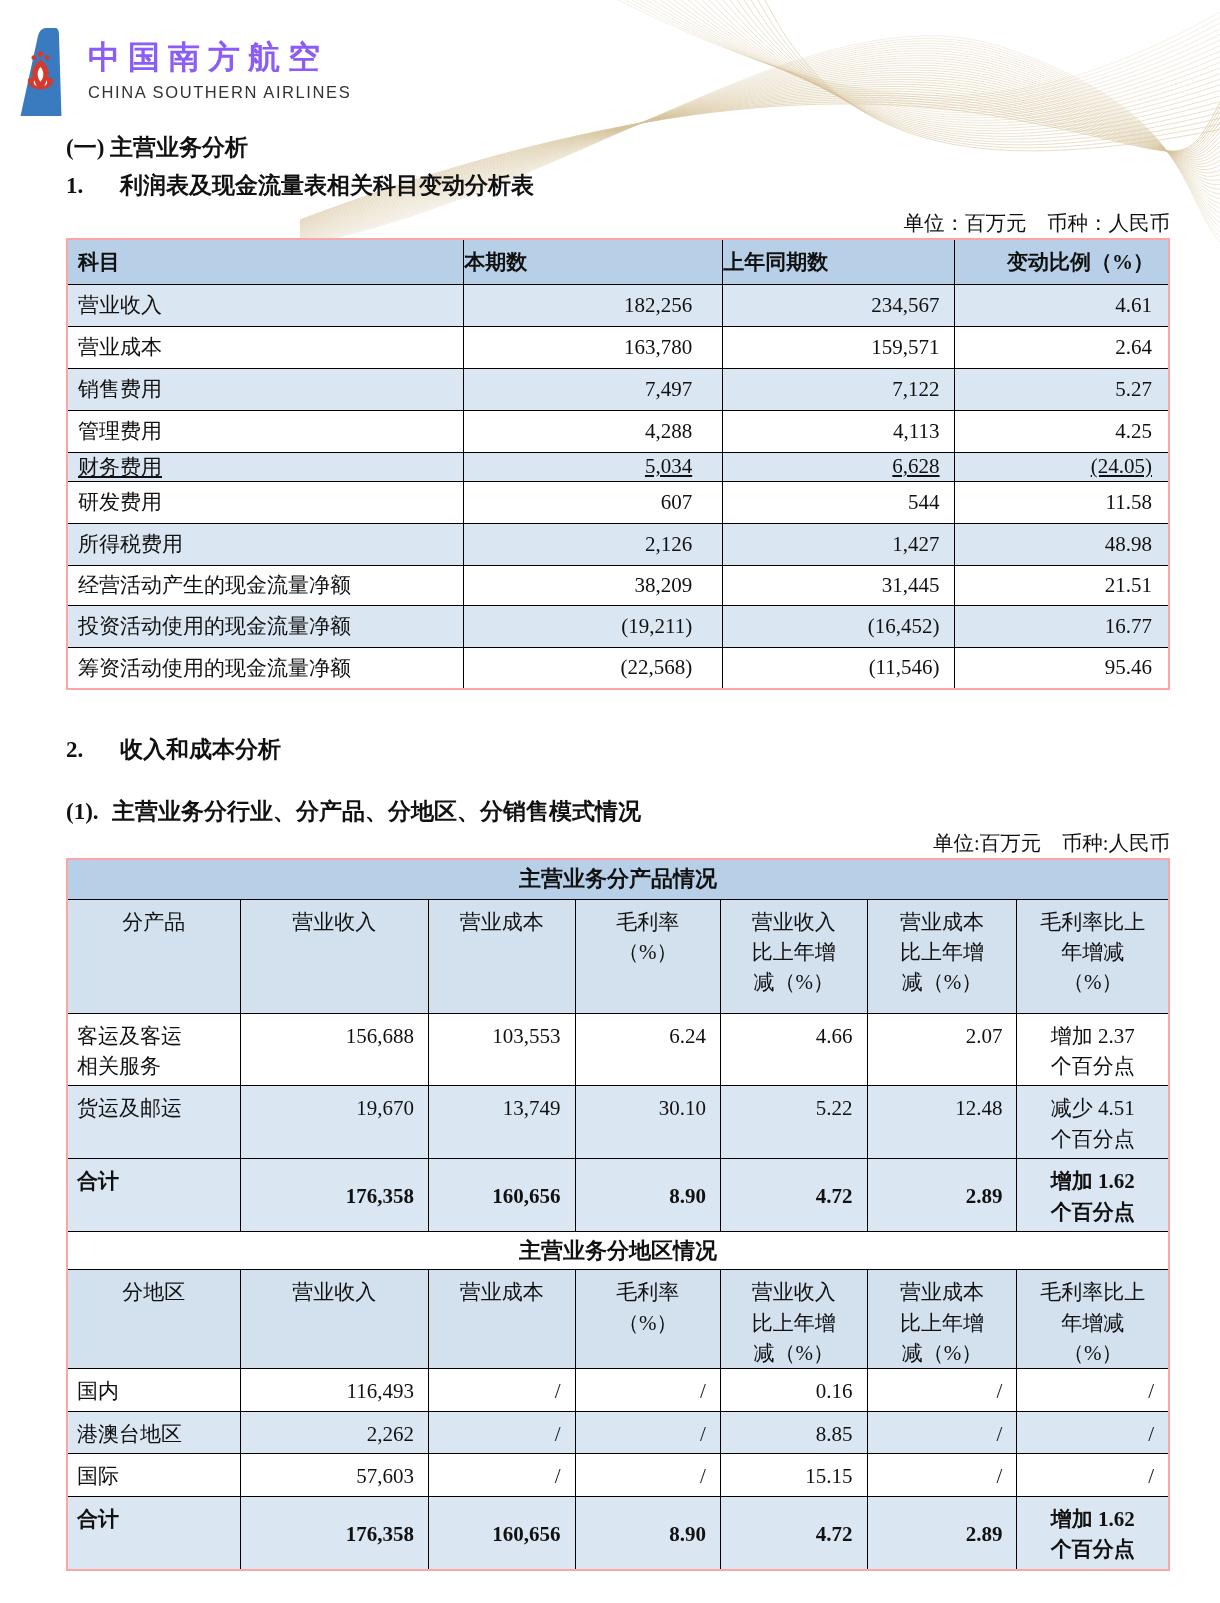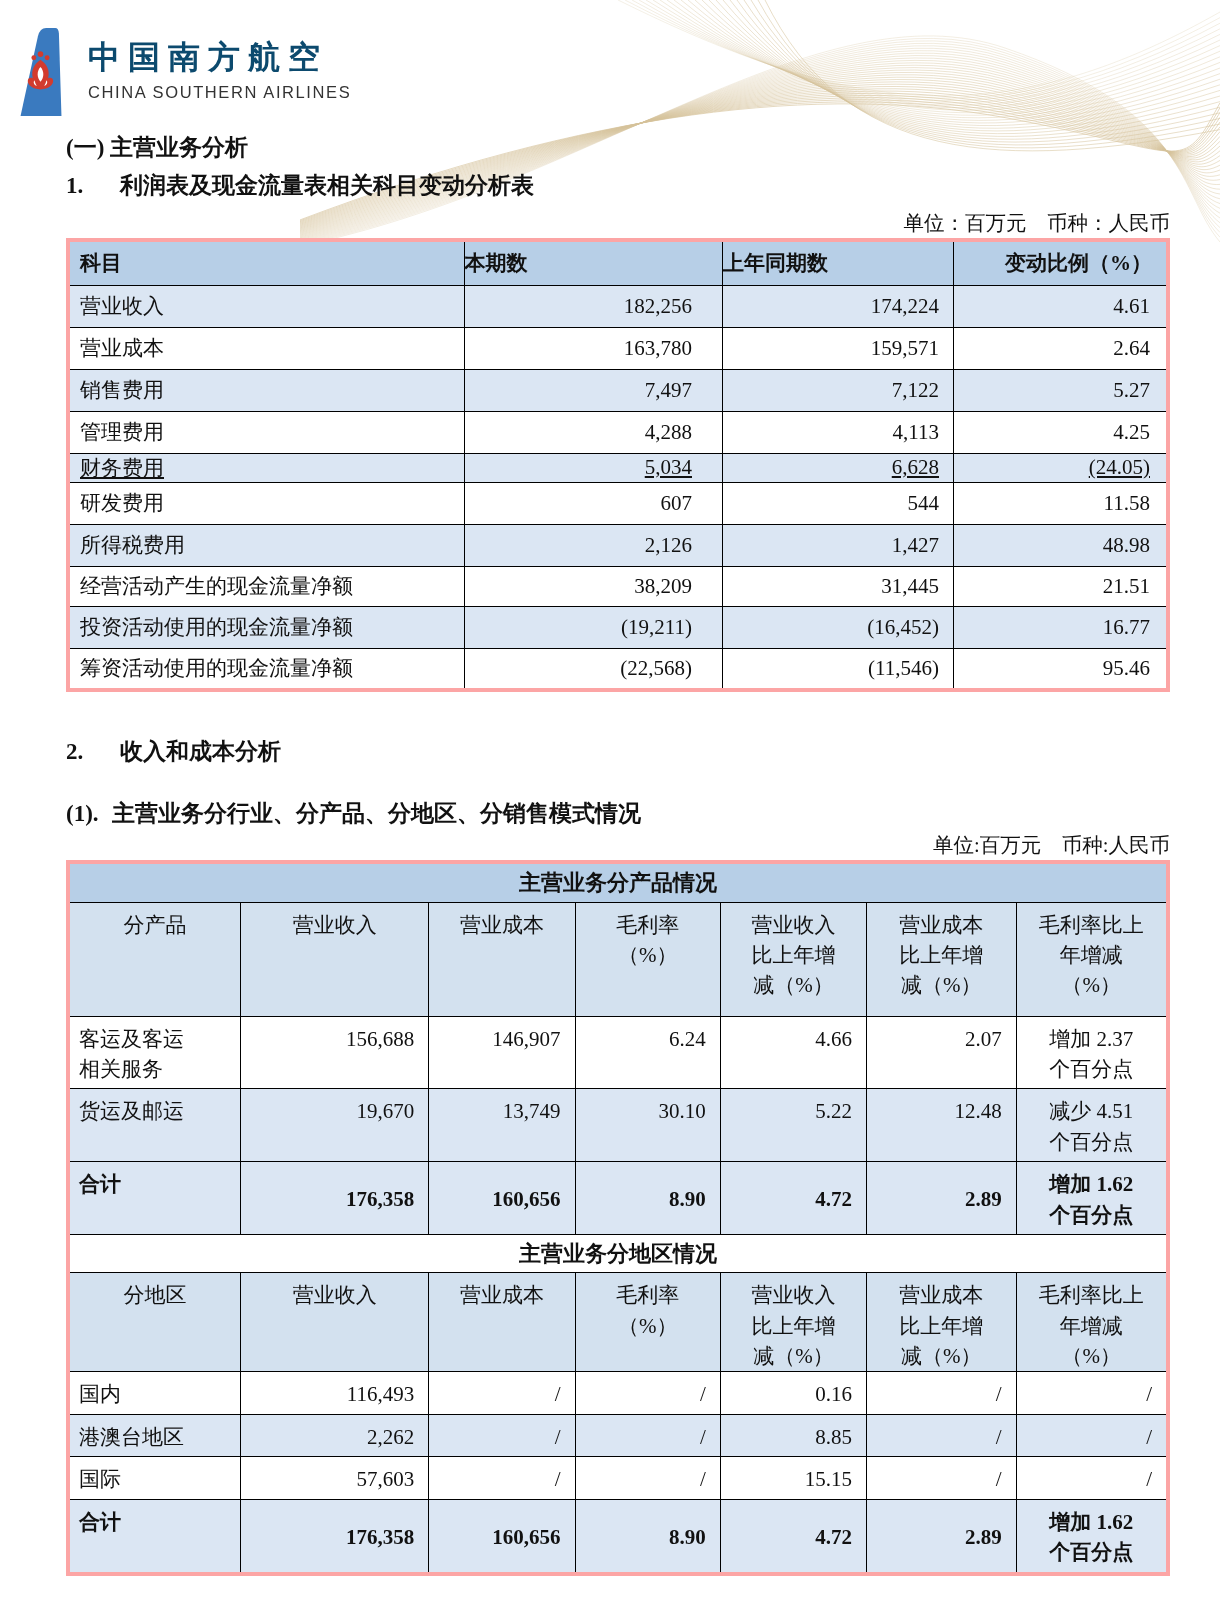--- a/index.html
+++ b/index.html
@@ -9,38 +9,38 @@
     background:#ffffff; overflow:hidden; margin:0 auto;
     color:#111;
   }
   
   .wave { position:absolute; top:0; right:0; width:920px; height:262px; pointer-events:none; }
 
   
   .logo-block { position:relative; display:flex; align-items:flex-start; gap:16px; padding:26px 0 0 10px; }
   .logo-fin { width:62px; height:90px; }
   .logo-text { margin-top:10px; }
-  .logo-cn { font-size:32px; font-weight:bold; letter-spacing:8px; color:#0c4a6e; font-family:"Liberation Sans","DejaVu Sans",sans-serif; }
+  .logo-cn { font-size:32px; font-weight:bold; letter-spacing:8px; color:#8b5cf6; font-family:"Liberation Sans","DejaVu Sans",sans-serif; }
   .logo-en { font-size:16.5px; letter-spacing:1.6px; color:#333; margin-top:3px; font-family:"Liberation Sans","DejaVu Sans",sans-serif; }
 
   .content { position:relative; padding:0 50px 0 66px; margin-top:16px; }
 
   .h1 { font-size:23px; font-weight:bold; line-height:32px; }
   .h2 { font-size:23px; font-weight:bold; line-height:32px; display:flex; margin-top:6px; }
   .h2 .num { width:54px; flex:none; }
   .h2.sub .num { width:46px; }
   .h-s2 { margin-top:44px; }
   .h-sub { margin-top:30px; }
 
   .unit-line { text-align:right; font-size:20.5px; line-height:26px; margin-top:8px; }
   .unit-line.u2 { margin-top:2px; }
 
   table { width:100%; border-collapse:collapse; table-layout:fixed; margin-top:2px; }
   td, th { border:1.5px solid #000; font-size:21px; }
-  table { border:4px solid #fca5a5; }
+  table { border:2px solid #fca5a5; }
 
   
   .t1 thead tr { height:45px; background:var(--header-fill); }
   .t1 tbody tr { height:42px; }
   .t1 th { font-weight:bold; }
   .t1 th:first-child { text-align:left; padding-left:10px; }
   .t1 th:nth-child(2), .t1 th:nth-child(3) { text-align:left; }
   .t1 th:last-child { text-align:right; padding-right:14px; }
   .t1 td { vertical-align:middle; }
   .t1 td:first-child { text-align:left; padding-left:10px; }
@@ -162,21 +162,21 @@
             <th>科目</th>
             <th>本期数</th>
             <th>上年同期数</th>
             <th>变动比例（%）</th>
           </tr>
         </thead>
         <tbody>
           <tr class="shade" style="height: 42px;">
             <td>营业收入</td>
             <td>182,256</td>
-            <td>174,224</td>
+            <td>234,567</td>
             <td>4.61</td>
           </tr>
           <tr style="height: 42px;">
             <td>营业成本</td>
             <td>163,780</td>
             <td>159,571</td>
             <td>2.64</td>
           </tr>
           <tr class="shade" style="height: 42px;">
             <td>销售费用</td>
@@ -268,21 +268,21 @@
 比上年增
 减（%）</td>
             <td>毛利率比上
 年增减
 （%）</td>
           </tr>
           <tr style="height: 70px;">
             <td class="cell-name">客运及客运
 相关服务</td>
             <td class="cell-num">156,688</td>
-            <td class="cell-num">146,907</td>
+            <td class="cell-num">103,553</td>
             <td class="cell-num">6.24</td>
             <td class="cell-num">4.66</td>
             <td class="cell-num">2.07</td>
             <td class="cell-note">增加 2.37
 个百分点</td>
           </tr>
           <tr class="shade " style="height: 64px;">
             <td class="cell-name">货运及邮运</td>
             <td class="cell-num">19,670</td>
             <td class="cell-num">13,749</td>

